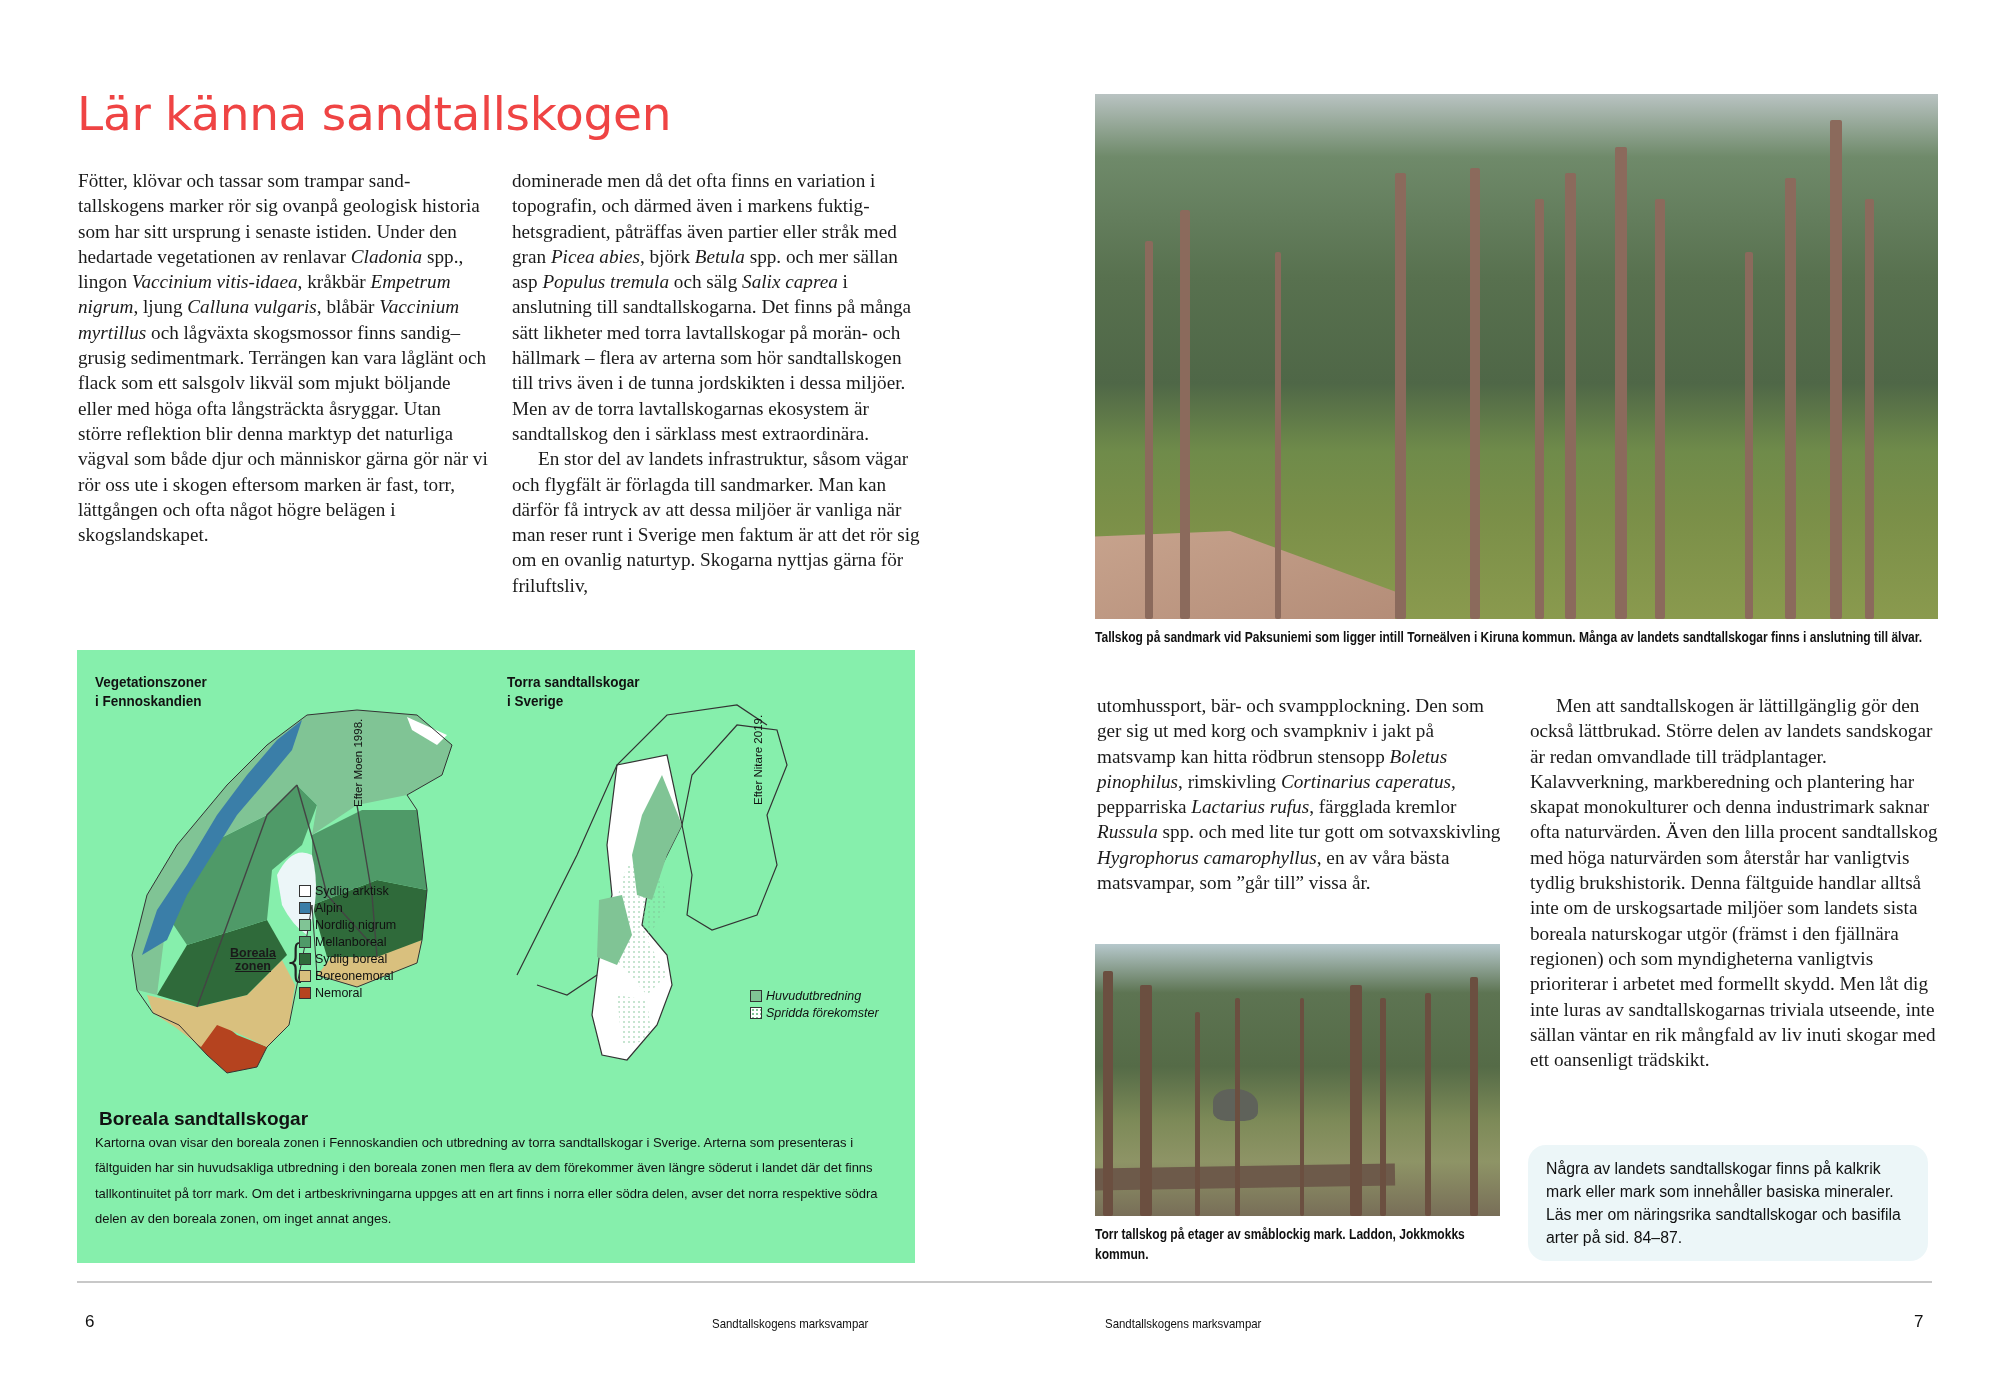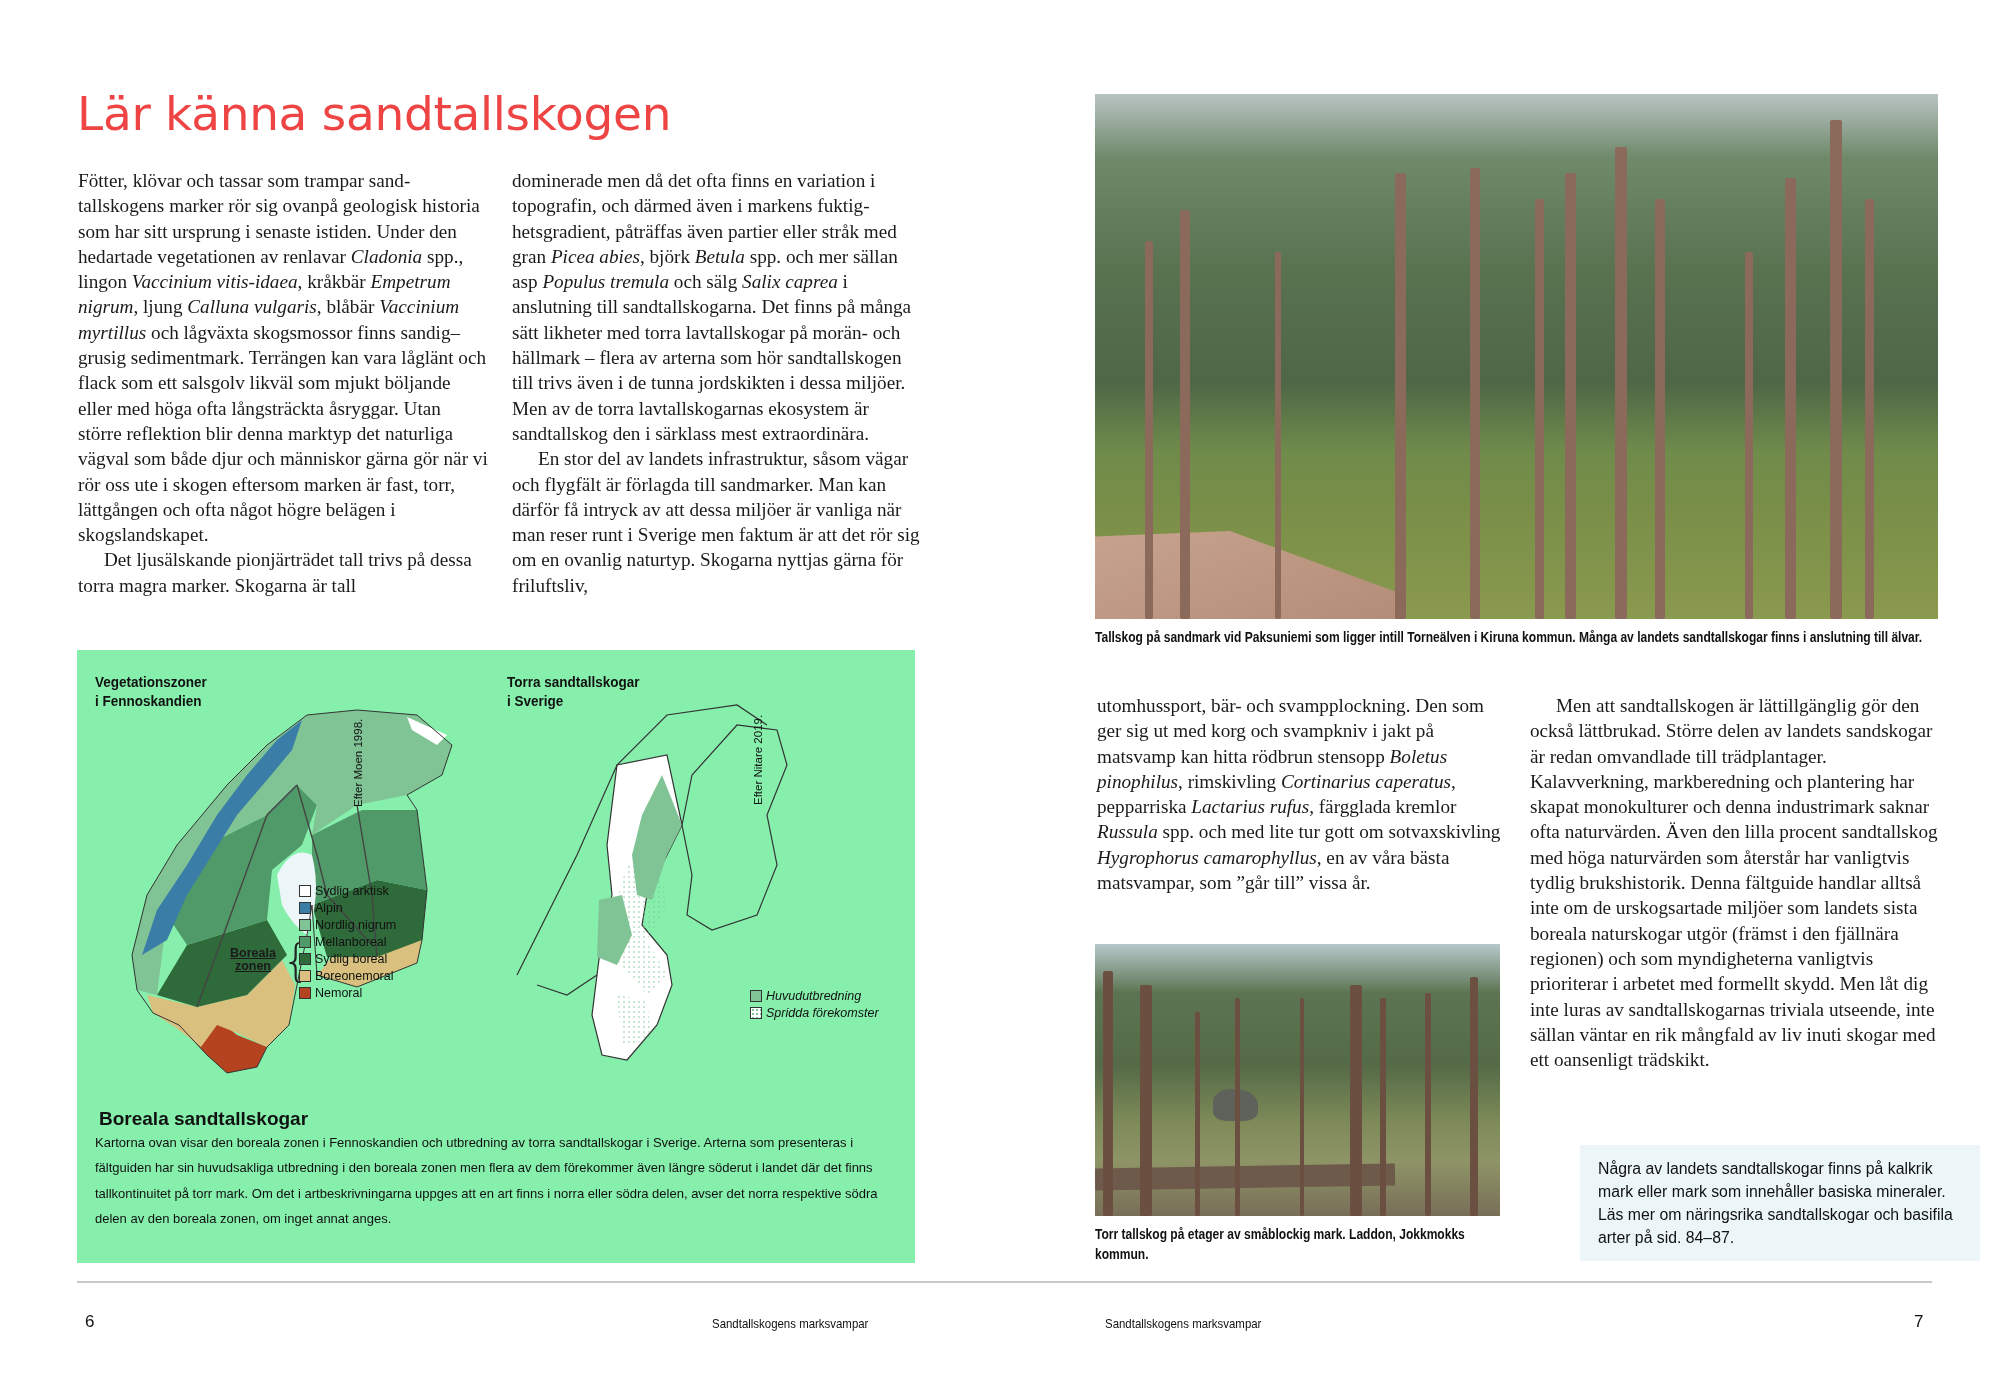--- a/index.html
+++ b/index.html
@@ -29,36 +29,35 @@
 
   
   .photo { position:absolute; overflow:hidden; }
   #photo1 { left:1095px; top:94px; width:843px; height:525px; background:linear-gradient(180deg,#b9c3c2 0%,#6f8a6a 12%,#58714f 35%,#4f6747 55%,#6f8b4a 68%,#7a8f48 80%,#8a9a4e 100%); }
   #photo2 { left:1095px; top:944px; width:405px; height:272px; background:linear-gradient(180deg,#b6c8cc 0%,#5d7452 18%,#556b47 45%,#7d8a58 65%,#8e9466 80%,#786e58 100%); }
   .trunk { position:absolute; bottom:0; border-radius:2px; }
   .caption { position:absolute; font-family:"Liberation Sans", sans-serif; font-size:14px; line-height:20px; font-weight:bold; color:#111; transform:scaleX(0.86); transform-origin:left top; }
   #cap1 { left:1095px; top:627px; width:990px; }
   #cap2 { left:1095px; top:1224px; width:480px; }
 
-  #infobox { position:absolute; left:1580px; top:1145px; width:400px; height:116px; background:#ecf6f8; }
+  #infobox { position:absolute; left:1528px; top:1145px; width:400px; height:116px; background:#ecf6f8;border-radius:18px; }
   #infobox p { position:absolute; left:18px; top:12px; width:370px; margin:0; font-family:"Liberation Sans", sans-serif; font-size:15.8px; line-height:23px; color:#111; }
 
   .rule { position:absolute; left:77px; top:1281px; width:1855px; height:2px; background:#c8c8c8; }
   .folio { position:absolute; top:1312px; font-family:"Liberation Sans", sans-serif; font-size:17px; color:#111; }
   .running { position:absolute; top:1316px; font-family:"Liberation Sans", sans-serif; font-size:13px; color:#111; transform:scaleX(0.88); transform-origin:left top; }
   i { font-style:italic; }
 </style>
 </head>
 <body>
 
 <h1 class="title">Lär känna sandtallskogen</h1>
 
 <div id="col1" class="col serif">
     <p class="noindent"><span>Fötter, klövar och tassar som trampar sand­tallskogens marker rör sig ovanpå geologisk historia som har sitt ursprung i senaste istiden. Under den hedartade vegetationen av renlavar </span><i>Cladonia</i><span> spp., lingon </span><i>Vaccinium vitis-idaea</i><span>, kråkbär </span><i>Empetrum nigrum</i><span>, ljung </span><i>Calluna vulgaris</i><span>, blåbär </span><i>Vaccinium myrtillus</i><span> och lågväxta skogsmossor finns sandig–grusig sedimentmark. Terrängen kan vara låglänt och flack som ett salsgolv likväl som mjukt böljande eller med höga ofta långsträckta åsryggar. Utan större reflektion blir denna marktyp det naturliga vägval som både djur och människor gärna gör när vi rör oss ute i skogen eftersom marken är fast, torr, lättgången och ofta något högre belägen i skogslandskapet.</span></p>
-    <p class="indent"><span>Det ljusälskande pionjärträdet tall trivs på dessa torra magra marker. Skogarna är tall­</span></p>
   </div>
 <div id="col2" class="col serif">
     <p class="noindent"><span>dominerade men då det ofta finns en variation i topografin, och därmed även i markens fuktig­hetsgradient, påträffas även partier eller stråk med gran </span><i>Picea abies</i><span>, björk </span><i>Betula</i><span> spp. och mer sällan asp </span><i>Populus tremula</i><span> och sälg </span><i>Salix caprea</i><span> i anslutning till sandtallskogarna. Det finns på många sätt likheter med torra lavtallskogar på morän- och hällmark – flera av arterna som hör sandtallskogen till trivs även i de tunna jordskikten i dessa miljöer. Men av de torra lavtallskogarnas ekosystem är sandtallskog den i särklass mest extraordinära.</span></p>
     <p class="indent"><span>En stor del av landets infrastruktur, såsom vägar och flygfält är förlagda till sandmarker. Man kan därför få intryck av att dessa miljöer är vanliga när man reser runt i Sverige men faktum är att det rör sig om en ovanlig natur­typ. Skogarna nyttjas gärna för friluftsliv,</span></p>
   </div>
 
 <div id="mapbox">
   <div class="map-title" style="left:18px;top:22px;">
     <div>Vegetationszoner</div>
     <div>i Fennoskandien</div>

